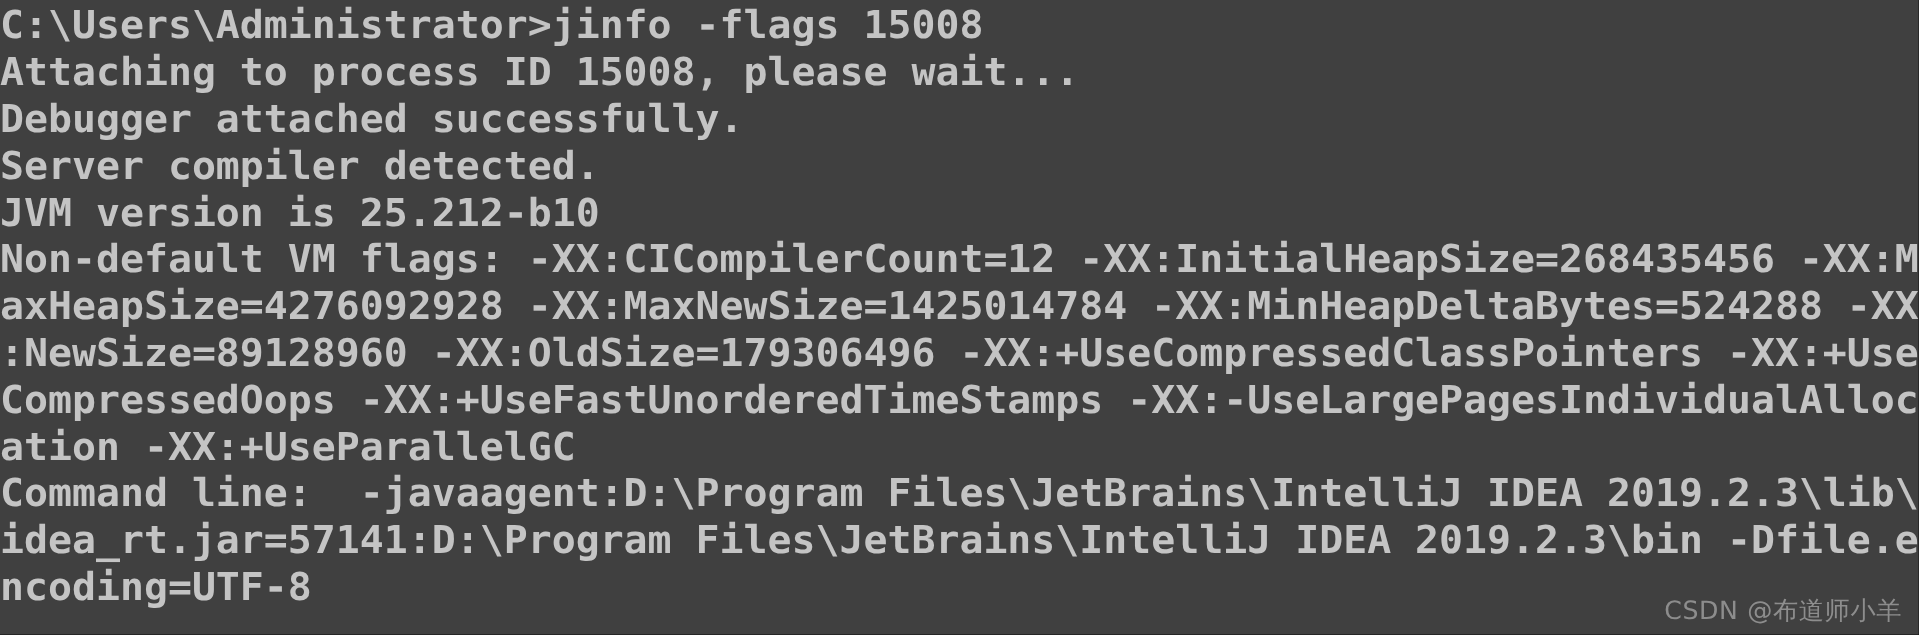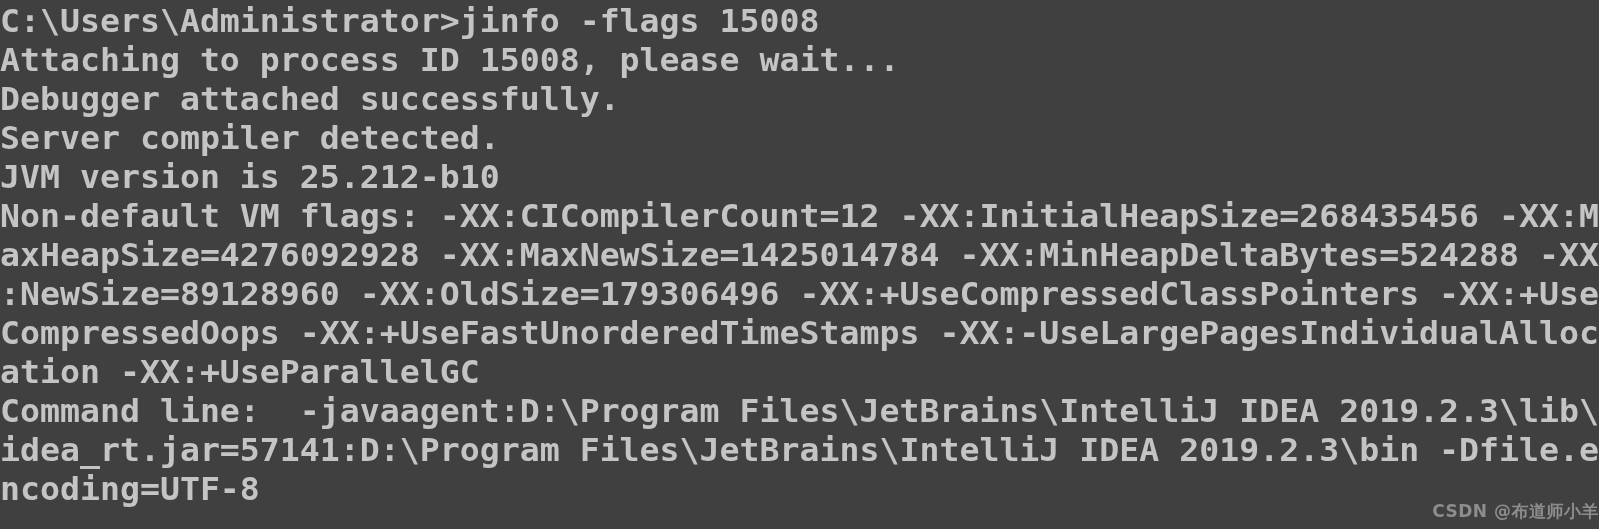--- a/index.html
+++ b/index.html
@@ -41,25 +41,25 @@
     font-size: 32px;
     letter-spacing: 0px;
     color: #c4c4c4;
     font-weight: 700;
     transform: scaleX(1.0);
     transform-origin: left center;
     overflow: hidden;
   }
   #watermark {
     position: absolute;
-    right: 0;
+    right: 14px;
     bottom: 6px;
     font-family: "DejaVu Sans", "Liberation Sans", sans-serif;
-    font-size: 17px;
-    font-weight: 700;
+    font-size: 21px;
+    font-weight: 400;
     color: #8d8d8d;
     letter-spacing: 0.5px;
     white-space: pre;
   }
 </style>
 </head>
 <body>
 
 <div id="terminal">
 

